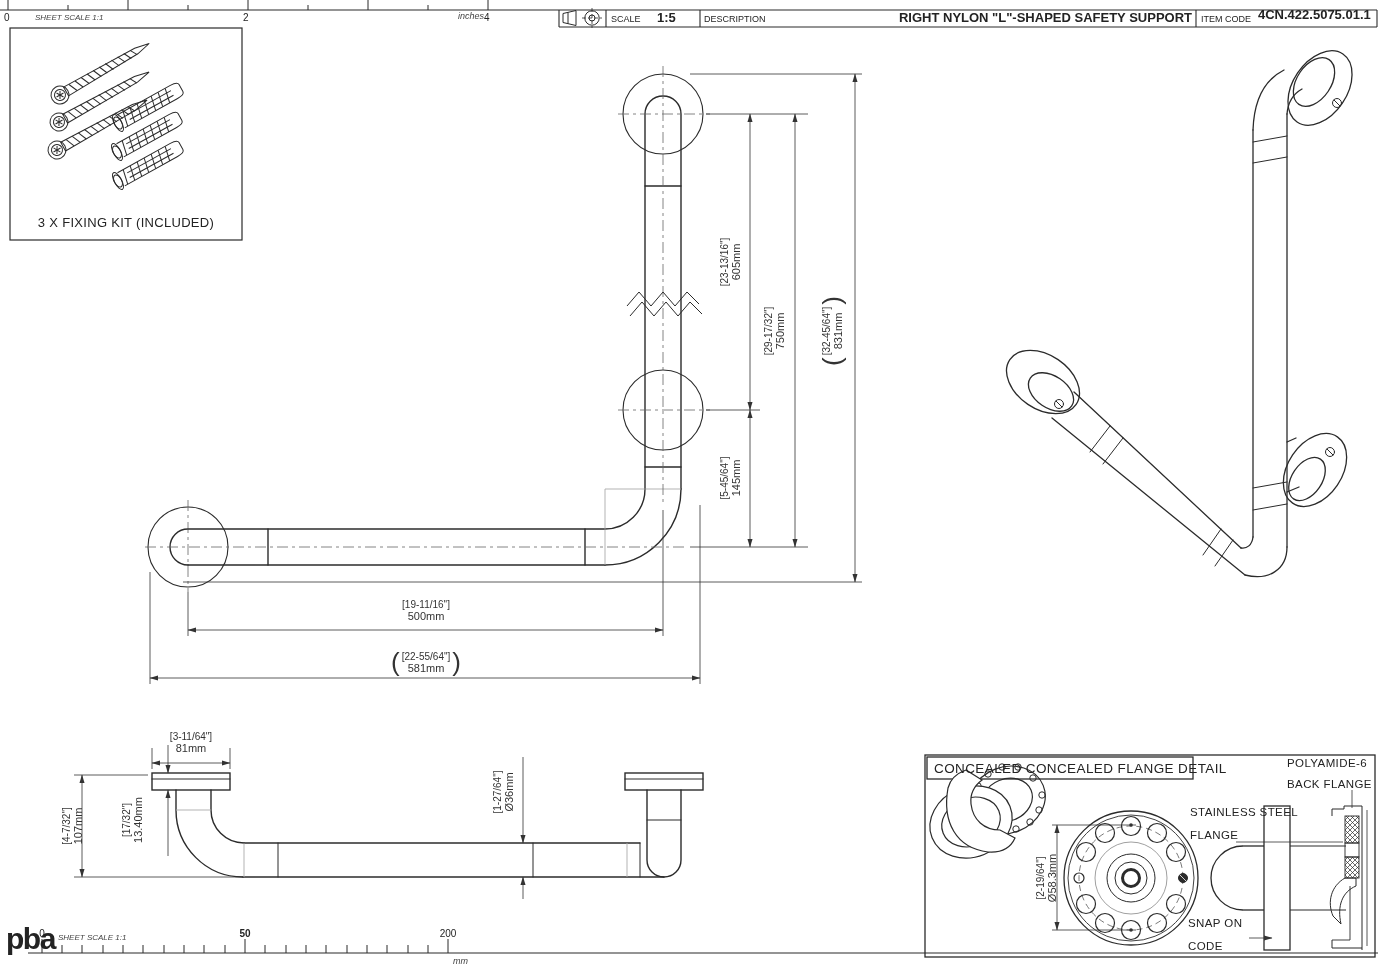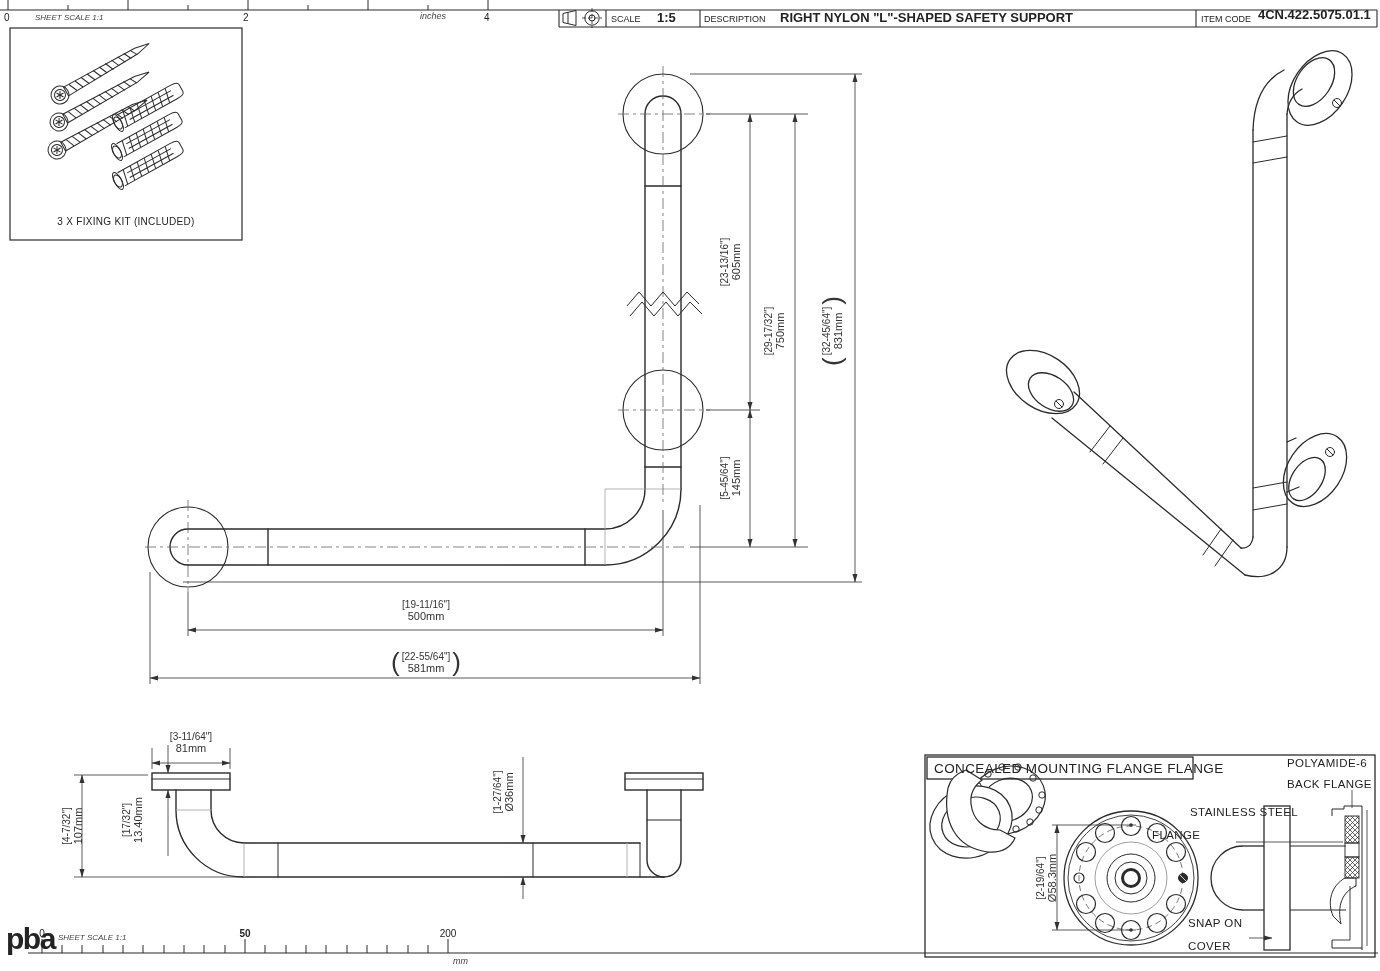--- a/index.html
+++ b/index.html
@@ -3,31 +3,31 @@
 <meta charset="utf-8">
 <style>
   html,body{margin:0;padding:0;background:#ffffff;}
   #sheet{position:relative;width:1380px;height:971px;background:#ffffff;overflow:hidden;
          font-family:"Liberation Sans",sans-serif;color:#232323;}
   svg{position:absolute;left:0;top:0;}
   .t{position:absolute;white-space:nowrap;color:#232323;line-height:1.15;}
   .it{font-style:italic;color:#444;}
   .b{font-weight:bold;}
   .s8{font-size:8px;} .s9{font-size:9px;} .s10{font-size:10px;}
-  .s13{font-size:13px;} .s14{font-size:13.5px;} .s15{font-size:10px;}
+  .s13{font-size:13px;} .s14{font-size:13.5px;} .s15{font-size:13px;}
   .lbl{font-size:11.5px;letter-spacing:0.4px;}
   .rlabel,.hlabel{position:absolute;display:flex;flex-direction:row;align-items:center;
       white-space:nowrap;transform:translate(-50%,-50%);}
   .rlabel{transform:translate(-50%,-50%) rotate(-90deg);}
   .dimcol{display:flex;flex-direction:column;align-items:center;}
   .dim1{font-size:10px;color:#333;}
   .dim2{font-size:11px;color:#333;}
   .paren{font-size:26px;font-weight:300;color:#333;padding:0 2px;line-height:0.9;}
   .ctr{transform:translateX(-50%);}
-  .rt{}
+  .rt{text-align:right;}
 </style>
 </head>
 <body>
 
 <div id="sheet">
 
 <svg width="1380" height="971" viewBox="0 0 1380 971">
   <defs>
     <marker id="ar" viewBox="0 0 10 8" refX="9.5" refY="4" markerWidth="11" markerHeight="8.5" orient="auto-start-reverse">
       <path d="M0,1 L10,4 L0,7 Z" fill="#333"></path>
@@ -463,33 +463,33 @@
         <span class="dim2">13.40mm</span>
       </div>
 </div>
 <div class="rlabel" style="left:503px;top:792px;">
   <div class="dimcol">
         <span class="dim1">[1-27/64"]</span>
         <span class="dim2">Ø36mm</span>
       </div>
 </div>
 
-<div class="t s14" style="left:934px;top:761px;letter-spacing:0.4px;">CONCEALED MOUNTING FLANGE FLANGE</div>
+<div class="t s14" style="left:934px;top:761px;letter-spacing:0.4px;">CONCEALED CONCEALED FLANGE DETAIL</div>
 <div class="rlabel" style="left:1046px;top:878px;">
   <div class="dimcol">
         <span class="dim1">[2-19/64"]</span>
         <span class="dim2">Ø58.3mm</span>
       </div>
 </div>
 <div class="t lbl" style="left:1190px;top:806px;">STAINLESS STEEL</div>
-<div class="t lbl" style="left:1152px;top:829px;">FLANGE</div>
+<div class="t lbl" style="left:1190px;top:829px;">FLANGE</div>
 <div class="t lbl" style="left:1287px;top:757px;">POLYAMIDE-6</div>
 <div class="t lbl" style="left:1287px;top:778px;">BACK FLANGE</div>
 <div class="t lbl" style="left:1188px;top:917px;">SNAP ON</div>
-<div class="t lbl" style="left:1188px;top:940px;">COVER</div>
+<div class="t lbl" style="left:1188px;top:940px;">CODE</div>
 
 <div class="t b" style="left:6px;top:922px;font-size:30px;letter-spacing:-1.5px;">pba</div>
 <div class="t s10 ctr" style="left:42px;top:928px;">0</div>
 <div class="t s8 it" style="left:58px;top:933px;">SHEET SCALE 1:1</div>
 <div class="t s10 ctr" style="left:245px;top:928px;font-weight:bold;">50</div>
 <div class="t s10 ctr" style="left:448px;top:928px;">200</div>
 <div class="t s9 it" style="left:453px;top:956px;">mm</div>
 
 </div>
 

